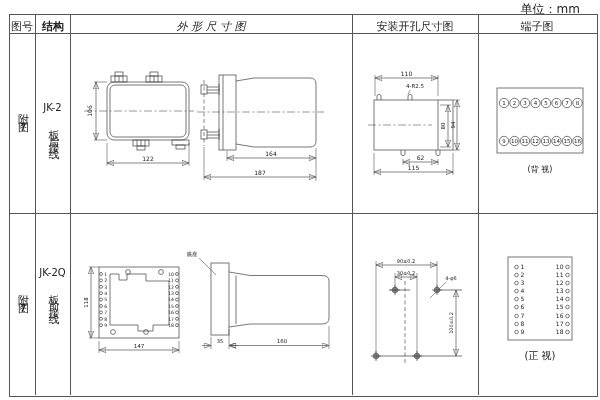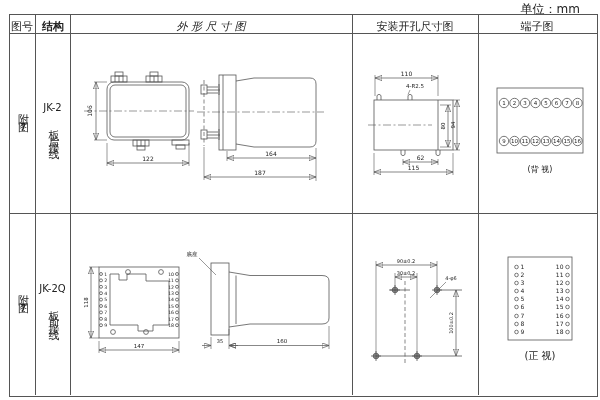--- a/index.html
+++ b/index.html
@@ -188,21 +188,21 @@
       <text font-size="5.5" text-anchor="middle" x="78.5" y="110">14</text>
       <text font-size="5.5" text-anchor="middle" x="89" y="110">15</text>
       <text font-size="5.5" text-anchor="middle" x="99.5" y="110">16</text>
     </g>
     <text font-size="8" text-anchor="middle" x="62" y="139">(背 视)</text>
   </svg>
 
   <div class="cell" style="left:9px;top:213px;width:26px;height:183px;">
     <span class="figtext">附图7</span>
   </div>
-  <div class="cell" style="left:35px;top:213px;width:35px;height:183px;">
+  <div class="cell" style="left:35px;top:197px;width:35px;height:183px;">
     <span class="model">JK-2Q</span>
     <span class="vtext">板前接线</span>
   </div>
 
   <svg style="left:70px;top:213px;" width="282" height="183" viewBox="0 0 282 183">
     <g>
       <rect x="29" y="54" width="80" height="71"></rect>
       <circle cx="58" cy="59" r="2.4"></circle>
         <circle cx="91" cy="59" r="2.4"></circle>
       <circle cx="43" cy="119" r="2.4"></circle>

